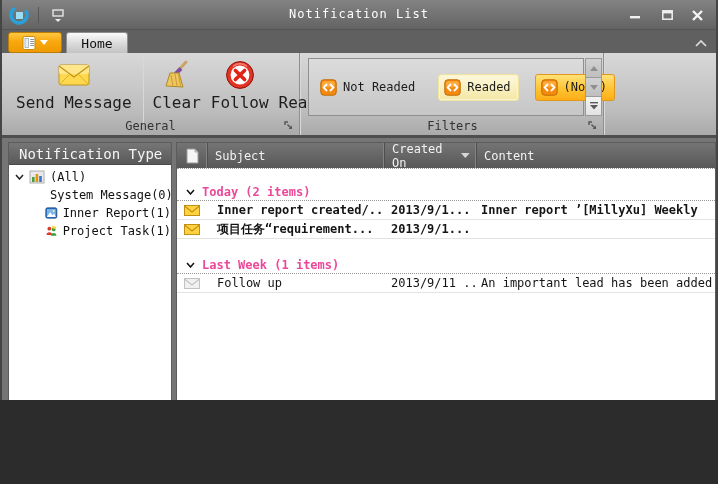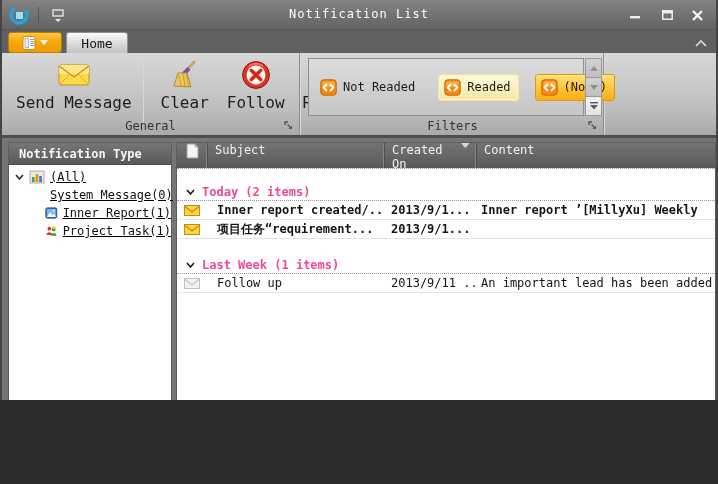--- a/index.html
+++ b/index.html
@@ -32,21 +32,21 @@
   .ribbon{position:absolute;left:2px;top:53px;width:714px;height:85px;
     background:linear-gradient(#d8d8d8,#bdbdbd 70%,#aaaaaa);border-bottom:3px solid #4e4e4e;}
   .rgroup{position:absolute;top:0;height:82px;}
   .g-general{left:0;width:298px;border-right:1px solid #8f8f8f;box-shadow:1px 0 0 #d9d9d9;}
   .g-filters{left:300px;width:302px;border-right:1px solid #8f8f8f;box-shadow:1px 0 0 #d9d9d9;}
   .rg-label{position:absolute;left:0;bottom:2px;width:100%;text-align:center;
     font-size:12px;color:#333;}
   .rg-launcher{position:absolute;right:5px;bottom:4px;width:10px;height:10px;}
   .rg-content{position:absolute;left:0;top:2px;width:100%;height:62px;display:flex;align-items:flex-start;}
   .rbtn{height:62px;display:flex;flex-direction:column;align-items:center;justify-content:flex-start;
-    padding:2px 5px 0 5px;border-radius:2px;margin-left:8px;}
+    padding:2px 5px 0 5px;border-radius:2px;}
   .rbtn .icon-box{height:36px;display:flex;align-items:center;justify-content:center;}
   .rbtn .rbtn-label{font-size:16px;color:#1d1d1d;white-space:nowrap;}
   .rbtn-send{margin-left:9px;}
   .vsep{width:1px;height:66px;margin:2px 4px 0 6px;background:#9b9b9b;border-right:1px solid #d8d8d8;}
 
   
   .gallery{position:absolute;left:6px;top:5px;width:276px;height:58px;border:1px solid #8f8f8f;
     background:linear-gradient(#dcdcdc,#c6c6c6);display:flex;align-items:center;padding-left:6px;gap:16px;}
   .fitem{height:27px;display:flex;align-items:center;gap:6px;padding:0 7px 0 5px;
     border-radius:3px;font-size:12px;color:#1c1c1c;white-space:nowrap;}
@@ -63,31 +63,31 @@
 
   
   .statusbar{position:absolute;left:0;top:466px;width:718px;height:18px;
     background:linear-gradient(#535353,#2a2a2a);border-top:1px solid #1f1f1f;}
   .edge{position:absolute;top:0;width:2px;height:484px;background:#454545;}
   .edge-l{left:0;} .edge-r{right:0;}
 
   .sidebar{position:absolute;left:8px;top:142px;width:164px;height:322px;background:#fff;
     border:1px solid #5c5c5c;}
   .sb-header{height:22px;background:linear-gradient(#767676,#595959);color:#f5f5f5;
-    font-size:12px;display:flex;align-items:center;padding-left:10px;border-bottom:1px solid #4a4a4a;font-weight:bold;}
-  .tree{padding-top:3px;text-decoration:underline;}
+    font-size:14px;display:flex;align-items:center;padding-left:10px;border-bottom:1px solid #4a4a4a;}
+  .tree{padding-top:3px;}
   .tree-row{height:18px;display:flex;align-items:center;gap:5px;font-size:12px;color:#111;white-space:nowrap;}
   .tree-root{padding-left:6px;}
   .tree-child{padding-left:36px;}
   .sb-splitter{position:absolute;left:0;bottom:8px;width:100%;border-top:1px solid #b8b8b8;}
 
   .listpanel{position:absolute;left:176px;top:142px;width:540px;height:322px;background:#fff;
     border:1px solid #5c5c5c;}
   .lheader{height:25px;background:linear-gradient(#747474,#585858);display:flex;color:#f2f2f2;font-size:12px;}
-  .lh-cell{display:flex;padding-left:8px;border-right:1px solid #838383;box-shadow:inset 1px 0 0 #4e4e4e;}
+  .lh-cell{display:flex;align-items:center;padding-left:8px;border-right:1px solid #838383;box-shadow:inset 1px 0 0 #4e4e4e;}
   .lh-cell:first-child{box-shadow:none;justify-content:center;padding-left:0;}
   .lh-c0{width:30px;} .lh-c1{width:177px;} .lh-c2{width:92px;justify-content:space-between;padding-right:5px;} .lh-c3{flex:1;border-right:none;}
   .lbody{border-top:1px dotted #979797;}
   .lgap{height:14px;} .lgap2{height:17px;}
   .group-row{height:18px;display:flex;align-items:center;gap:7px;padding-left:9px;
     font-size:12px;font-weight:bold;color:#ec4899;border-bottom:1px dotted #979797;}
   .lrow{height:19px;display:flex;align-items:center;font-size:12px;color:#141414;
     border-bottom:1px solid #e3e3e3;white-space:nowrap;}
   .lrow.unread{font-weight:bold;}
   .lr-c0{width:30px;display:flex;justify-content:center;}

